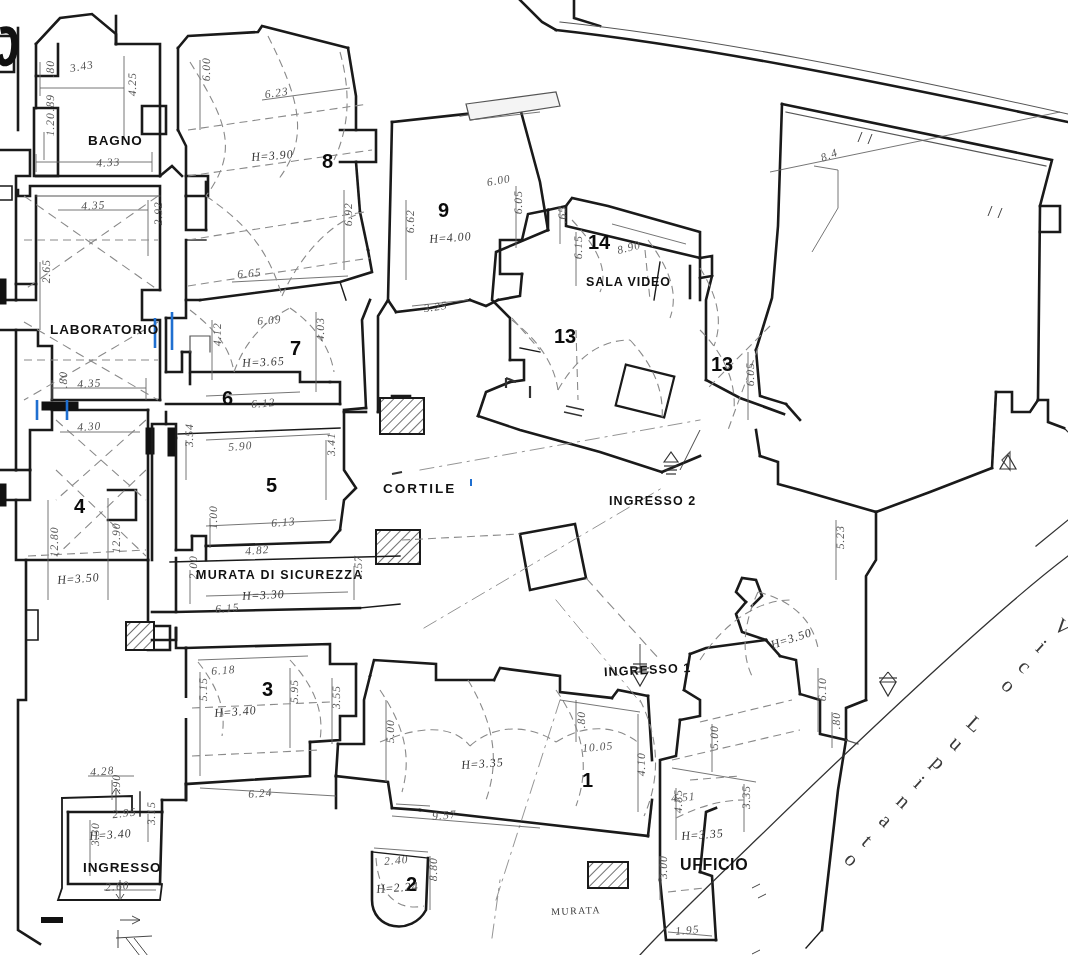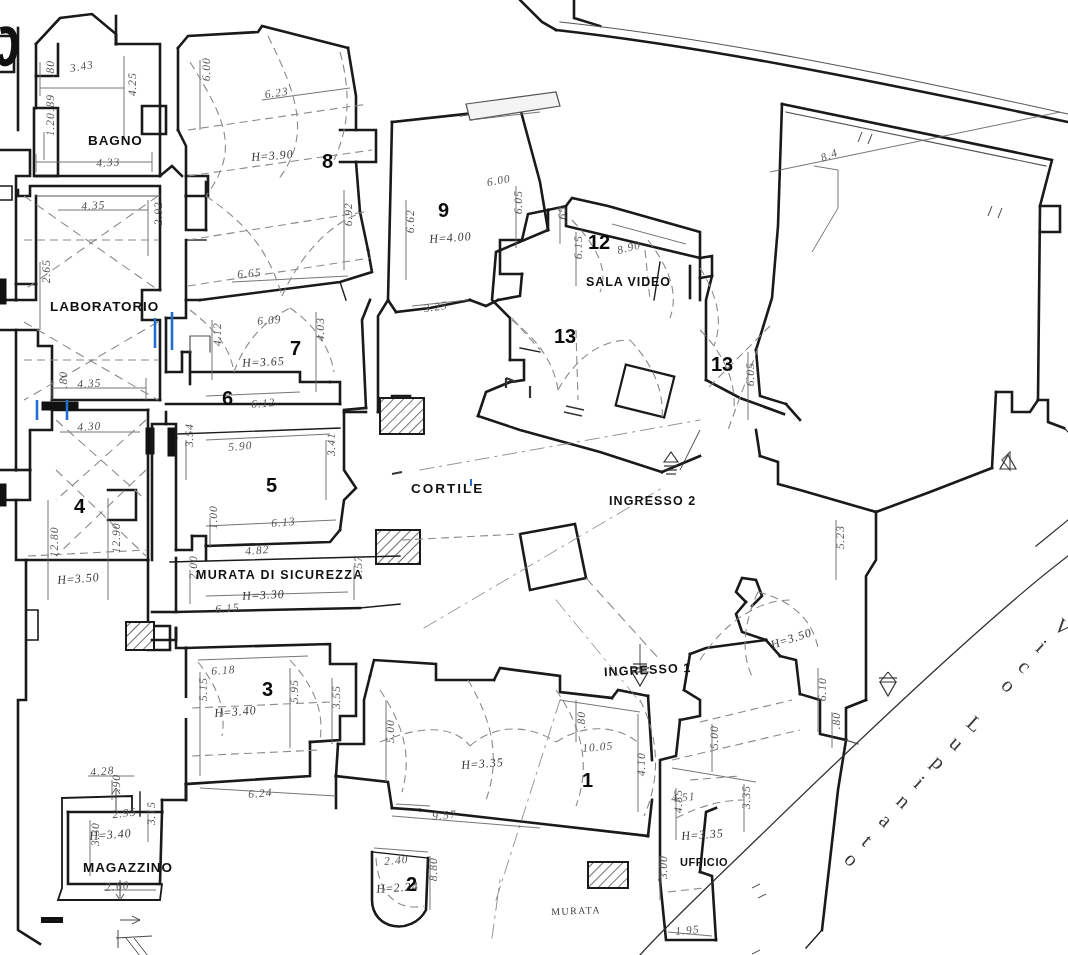--- a/index.html
+++ b/index.html
@@ -13,21 +13,21 @@
 
   
   .lbl{position:absolute;white-space:nowrap;color:#111;}
 
   
   .room-name{
     font-family:"Liberation Sans", sans-serif;
     font-weight:700;font-size:13.5px;letter-spacing:0.9px;color:#111;
   }
   .room-name.sp{letter-spacing:2.0px;}
-  .room-name.small{font-size:11px;letter-spacing:0.6px;}
+  .room-name.small{font-size:16px;letter-spacing:0.6px;}
 
   
   .room-num{
     font-family:"Liberation Sans", sans-serif;
     font-weight:700;font-size:20px;color:#0b0b0b;
   }
 
   
   .dim{
     font-family:"Liberation Serif", serif;
@@ -476,42 +476,42 @@
     <path d="M862,132 L858,142 M872,134 L868,144"></path>
     <path d="M992,206 L988,216 M1002,208 L998,218"></path>
     <path d="M760,884 L752,888 M766,894 L758,898"></path>
     <path d="M760,950 L752,954"></path>
   </g>
 </svg>
 
 <div id="text-layer">
 
   <div class="lbl room-name" style="left:88px;top:133px;">BAGNO</div>
-  <div class="lbl room-name" style="left:50px;top:299px;">LABORATORIO</div>
-  <div class="lbl room-name sp" style="left:411px;top:481px;">CORTILE</div>
+  <div class="lbl room-name" style="left:50px;top:322px;">LABORATORIO</div>
+  <div class="lbl room-name sp" style="left:383px;top:481px;">CORTILE</div>
   <div class="lbl room-name" style="left:586px;top:275px;font-size:12.5px;">SALA VIDEO</div>
   <div class="lbl room-name" style="left:196px;top:568px;font-size:12.5px;letter-spacing:1.3px;">MURATA DI SICUREZZA</div>
-  <div class="lbl room-name" style="left:83px;top:860px;">MAGAZZINO</div>
+  <div class="lbl room-name" style="left:83px;top:860px;">INGRESSO</div>
   <div class="lbl room-name small" style="left:680px;top:856px;">UFFICIO</div>
 
   <div class="lbl room-name" style="left:609px;top:494px;font-size:12.5px;letter-spacing:1.1px;">INGRESSO 2</div>
   <div class="lbl room-name" style="left:604px;top:663px;font-size:12.5px;letter-spacing:1.1px;transform:rotate(-3deg);">INGRESSO 1</div>
 
   <div class="lbl room-num" style="left:582px;top:769px;">1</div>
   <div class="lbl room-num" style="left:406px;top:873px;">2</div>
   <div class="lbl room-num" style="left:262px;top:678px;">3</div>
   <div class="lbl room-num" style="left:74px;top:495px;">4</div>
   <div class="lbl room-num" style="left:266px;top:474px;">5</div>
   <div class="lbl room-num" style="left:222px;top:387px;">6</div>
   <div class="lbl room-num" style="left:290px;top:337px;">7</div>
   <div class="lbl room-num" style="left:322px;top:150px;">8</div>
   <div class="lbl room-num" style="left:438px;top:199px;">9</div>
   <div class="lbl room-num" style="left:554px;top:325px;">13</div>
   <div class="lbl room-num" style="left:711px;top:353px;">13</div>
-  <div class="lbl room-num" style="left:588px;top:231px;">12</div>
+  <div class="lbl room-num" style="left:588px;top:231px;">14</div>
 
   <div class="lbl dim tiny" style="left:551px;top:906px;transform:rotate(-2deg);letter-spacing:1.4px;">MURATA</div>
 
   <div id="heights-layer">
         <div class="lbl dim h" style="left: 252px; top: 150px; transform: rotate(-4deg) skewX(-8deg);">H=3.90</div>
         <div class="lbl dim h" style="left: 430px; top: 232px; transform: rotate(-4deg) skewX(-8deg);">H=4.00</div>
         <div class="lbl dim h" style="left: 243px; top: 356px; transform: rotate(-3deg) skewX(-8deg);">H=3.65</div>
         <div class="lbl dim h" style="left: 58px; top: 573px; transform: rotate(-4deg) skewX(-8deg);">H=3.50</div>
         <div class="lbl dim h" style="left: 243px; top: 589px; transform: rotate(-3deg) skewX(-8deg);">H=3.30</div>
         <div class="lbl dim h" style="left: 215px; top: 706px; transform: rotate(-4deg) skewX(-8deg);">H=3.40</div>

